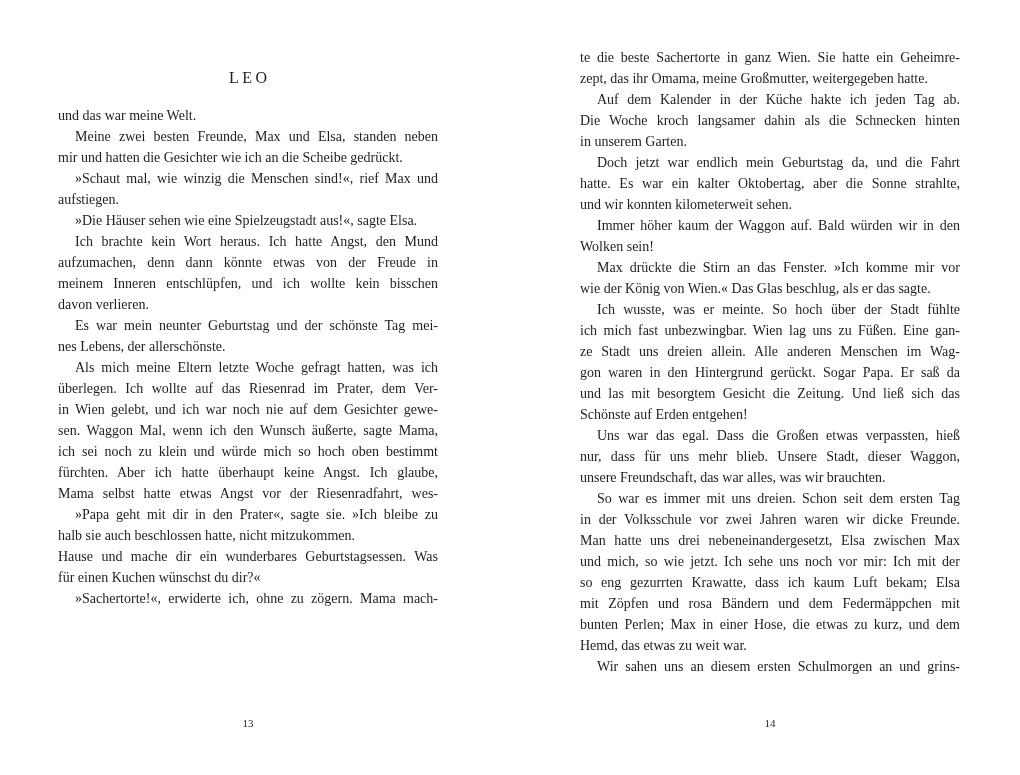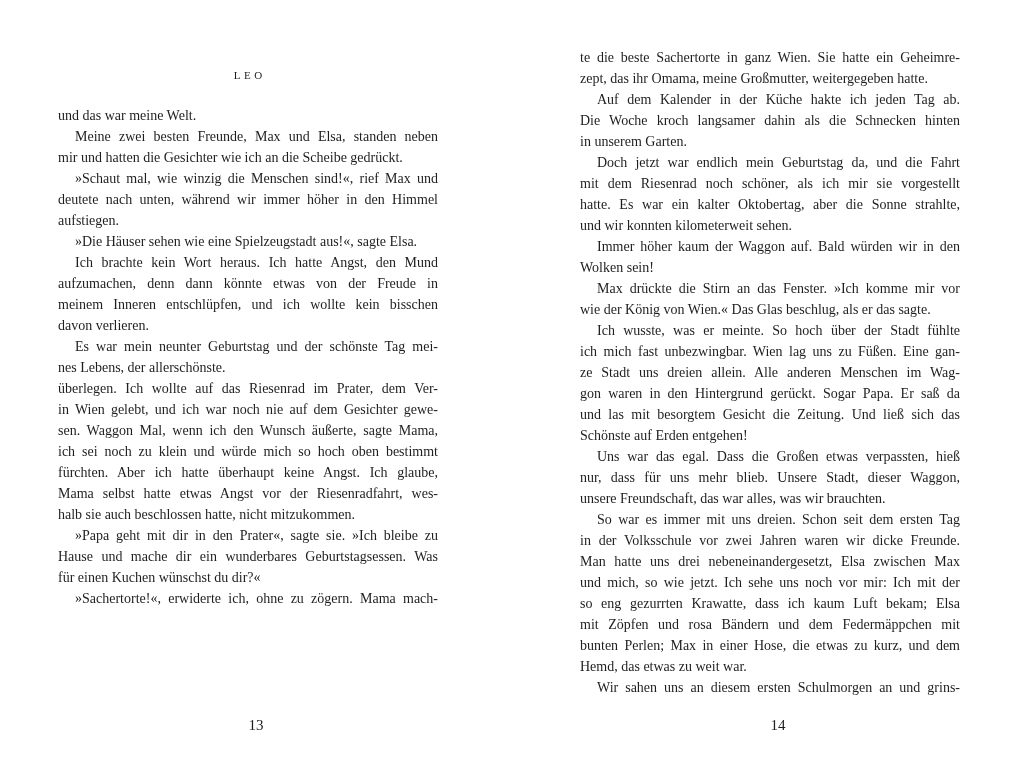--- a/index.html
+++ b/index.html
@@ -21,21 +21,21 @@
     width: 380px;
   }
   .page-left  { left: 58px; }
   .page-right { left: 580px; }
   .chapter-title {
     position: absolute;
     top: 69px;
     left: 0;
     width: 100%;
     text-align: center;
-    font-size: 11px;
+    font-size: 16px;
     font-weight: 400;
     letter-spacing: 3.5px;
     text-indent: 3.5px; 
   }
   .text-block {
     position: absolute;
     left: 0;
     width: 100%;
   }
   .page-left  .text-block { top: 105px; }
@@ -49,71 +49,70 @@
     text-align-last: justify;
   }
   .line.end {
     text-align-last: left;
     white-space: nowrap;
   }
   .line.indent { text-indent: 17px; }
   .page-number {
     position: absolute;
     top: 717px;
-    left: 8px;
+    left: 0;
     width: 100%;
     text-align: center;
-    font-size: 15px;
+    font-size: 11px;
   }
 </style>
 </head>
 <body>
 
 <div class="spread">
 
   <section class="page page-left">
     <h1 class="chapter-title">LEO</h1>
     <div class="text-block" id="left-lines">
         <div class="line end">und das war meine Welt.</div>
         <div class="line indent">Meine zwei besten Freunde, Max und Elsa, standen neben</div>
         <div class="line end">mir und hatten die Gesichter wie ich an die Scheibe gedrückt.</div>
         <div class="line indent">»Schaut mal, wie winzig die Menschen sind!«, rief Max und</div>
-        <div class="line">deutete nach unten, während wir immer höher in den Himmel</div>
         <div class="line end">aufstiegen.</div>
         <div class="line indent end">»Die Häuser sehen wie eine Spielzeugstadt aus!«, sagte Elsa.</div>
         <div class="line indent">Ich brachte kein Wort heraus. Ich hatte Angst, den Mund</div>
         <div class="line">aufzumachen, denn dann könnte etwas von der Freude in</div>
         <div class="line">meinem Inneren entschlüpfen, und ich wollte kein bisschen</div>
         <div class="line end">davon verlieren.</div>
         <div class="line indent">Es war mein neunter Geburtstag und der schönste Tag mei-</div>
         <div class="line end">nes Lebens, der allerschönste.</div>
+        <div class="line indent">Als mich meine Eltern letzte Woche gefragt hatten, was ich</div>
         <div class="line">überlegen. Ich wollte auf das Riesenrad im Prater, dem Ver-</div>
         <div class="line">in Wien gelebt, und ich war noch nie auf dem Gesichter gewe-</div>
         <div class="line">sen. Waggon Mal, wenn ich den Wunsch äußerte, sagte Mama,</div>
         <div class="line">ich sei noch zu klein und würde mich so hoch oben bestimmt</div>
         <div class="line">fürchten. Aber ich hatte überhaupt keine Angst. Ich glaube,</div>
         <div class="line">Mama selbst hatte etwas Angst vor der Riesenradfahrt, wes-</div>
+        <div class="line indent">»Papa geht mit dir in den Prater«, sagte sie. »Ich bleibe zu</div>
         <div class="line end">halb sie auch beschlossen hatte, nicht mitzukommen.</div>
-        <div class="line indent">»Papa geht mit dir in den Prater«, sagte sie. »Ich bleibe zu</div>
         <div class="line">Hause und mache dir ein wunderbares Geburtstagsessen. Was</div>
         <div class="line end">für einen Kuchen wünschst du dir?«</div>
         <div class="line indent">»Sachertorte!«, erwiderte ich, ohne zu zögern. Mama mach-</div>
       </div>
     <div class="page-number">13</div>
   </section>
 
   <section class="page page-right">
     <div class="text-block" id="right-lines">
         <div class="line">te die beste Sachertorte in ganz Wien. Sie hatte ein Geheimre-</div>
         <div class="line end">zept, das ihr Omama, meine Großmutter, weitergegeben hatte.</div>
         <div class="line indent">Auf dem Kalender in der Küche hakte ich jeden Tag ab.</div>
         <div class="line">Die Woche kroch langsamer dahin als die Schnecken hinten</div>
         <div class="line end">in unserem Garten.</div>
         <div class="line indent">Doch jetzt war endlich mein Geburtstag da, und die Fahrt</div>
-        <div class="line">mit dem Riesenrad noch schöner, als ich mir sie vorgestellt</div>
         <div class="line">hatte. Es war ein kalter Oktobertag, aber die Sonne strahlte,</div>
         <div class="line end">und wir konnten kilometerweit sehen.</div>
         <div class="line indent">Immer höher kaum der Waggon auf. Bald würden wir in den</div>
         <div class="line end">Wolken sein!</div>
         <div class="line indent">Max drückte die Stirn an das Fenster. »Ich komme mir vor</div>
         <div class="line end">wie der König von Wien.« Das Glas beschlug, als er das sagte.</div>
         <div class="line indent">Ich wusste, was er meinte. So hoch über der Stadt fühlte</div>
         <div class="line">ich mich fast unbezwingbar. Wien lag uns zu Füßen. Eine gan-</div>
         <div class="line">ze Stadt uns dreien allein. Alle anderen Menschen im Wag-</div>
         <div class="line">gon waren in den Hintergrund gerückt. Sogar Papa. Er saß da</div>

